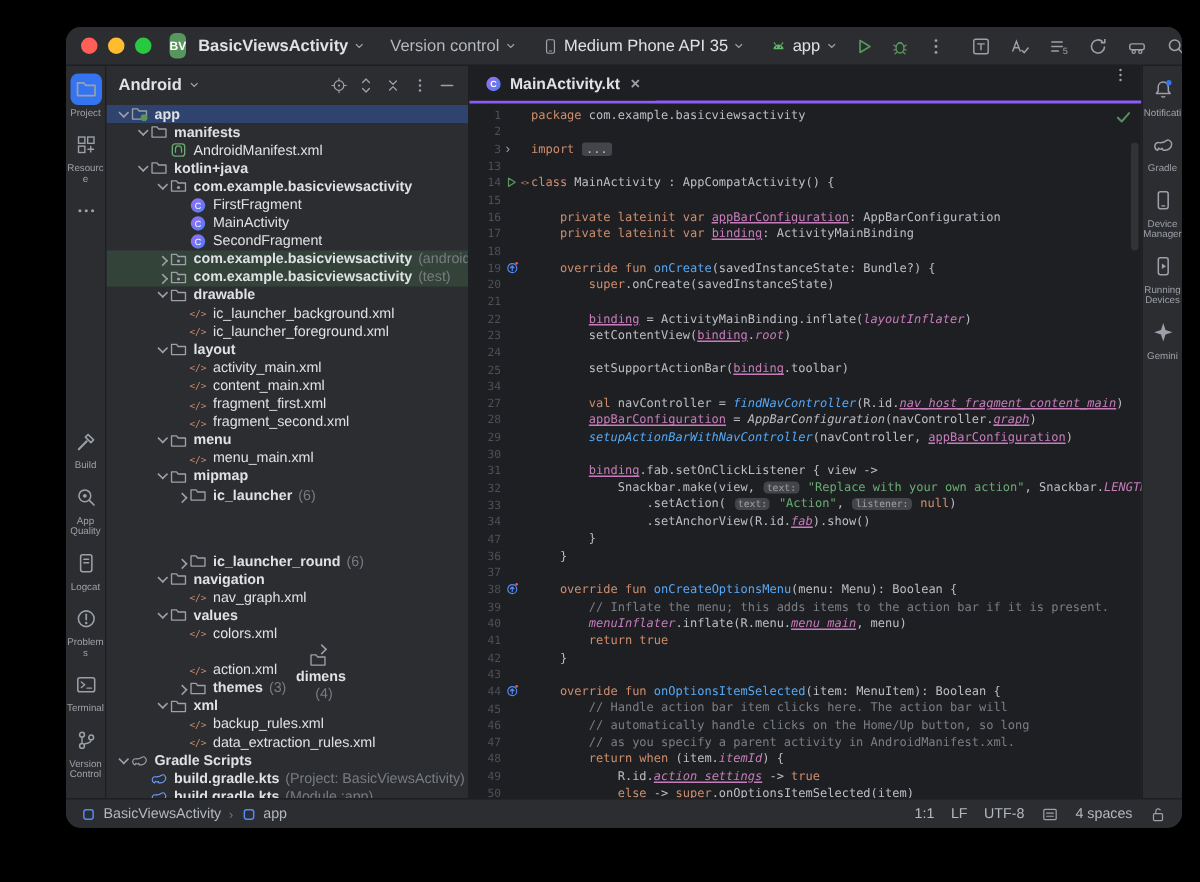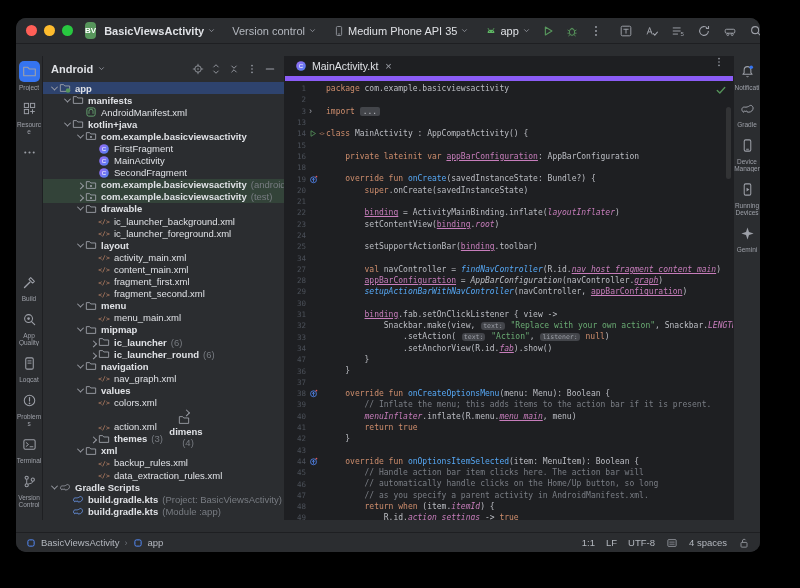--- a/index.html
+++ b/index.html
@@ -1,18 +1,18 @@
 <!DOCTYPE html>
 <html><head>
 <meta charset="utf-8">
 <style>
   html,body{margin:0;padding:0;background:#000;}
   *{box-sizing:border-box;}
   .canvas{position:relative;width:800px;height:588px;background:#000;font-family:"Liberation Sans",sans-serif;overflow:hidden;}
-  .window{position:absolute;left:16px;top:18px;width:744px;height:534px;background:#2b2d30;border-radius:10px;overflow:hidden;display:flex;flex-direction:column;gap:12px;}
+  .window{position:absolute;left:44px;top:18px;width:744px;height:534px;background:#2b2d30;border-radius:10px;overflow:hidden;display:flex;flex-direction:column;}
 
   
   .titlebar{height:26px;flex:none;display:flex;align-items:center;padding:0 10px;gap:8px;background:#2b2d30;border-bottom:1px solid #1e1f22;color:#dfe1e5;font-size:11px;}
   .traffic{display:flex;gap:7px;align-items:center;margin-right:4px;}
   .traffic span{width:11px;height:11px;border-radius:50%;display:block;}
   .badge{width:17px;height:17px;border-radius:4px;background:#57965c;color:#fff;font-size:8px;font-weight:bold;display:flex;align-items:center;justify-content:center;}
   .tb-item{display:flex;align-items:center;gap:3px;cursor:default;white-space:nowrap;}
   .tb-proj{font-weight:bold;}
   .tb-dim{color:#b4b8bf;}
   .sp{flex:1;}
@@ -49,21 +49,21 @@
   .tarrow{width:10px;flex:none;display:flex;align-items:center;justify-content:center;color:#9da0a8;}
   .tarrow .c{display:inline-block;width:5px;height:5px;border-right:1px solid #9da0a8;border-bottom:1px solid #9da0a8;}
   .tarrow .c.down{transform:rotate(45deg) translate(-1px,-1px);}
   .tarrow .c.right{transform:rotate(-45deg) translate(-1px,1px);}
   .ticon{width:12px;height:12px;flex:none;margin-right:4px;color:#9da0a8;}
   .tlabel.b{font-weight:bold;}
   .tsuffix{color:#787c82;margin-left:4px;}
 
   
   .editor{flex:1;min-width:0;background:#1e1f22;display:flex;flex-direction:column;}
-  .tabbar{height:25px;flex:none;display:flex;align-items:flex-start;border-bottom:5px solid #8b5cf6;padding-right:8px;}
+  .tabbar{height:25px;flex:none;display:flex;align-items:flex-start;border-bottom:2px solid #8b5cf6;padding-right:8px;font-weight:bold;}
   .tab{display:flex;align-items:center;gap:5px;padding:0 10px;height:100%;font-size:10.5px;color:#dfe1e5;background:#1e1f22;}
   .tab .ticon{margin-right:0;}
   .tab-close{color:#9da0a8;font-size:11px;margin-left:2px;}
   .code-area{flex:1;position:relative;overflow:hidden;padding-top:2px;}
   .cline{display:flex;align-items:center;height:11.3px;}
   .gnum{width:24px;flex:none;text-align:right;color:#4b5059;font-family:"DejaVu Sans Mono",monospace;font-size:7.5px;padding-right:3px;}
   .gico{width:17px;flex:none;display:flex;align-items:center;gap:1px;justify-content:flex-start;}
   .gico .gi{width:9px;height:9px;display:inline-block;line-height:0;}
   .gico .gi svg{width:100%;height:100%;}
   .foldmark{color:#9da0a8;font-size:9px;line-height:9px;}
@@ -503,21 +503,21 @@
             <div class="trow" style="padding-left: 45px;">
               <span class="tarrow">
                 <span class="c right"></span>
               </span>
               <span class="icn ticon"><svg viewBox="0 0 16 16">
                   <path d="M1.8 3.5h4.4l1.5 1.8h6.5v7.2H1.8z" fill="none" stroke="currentColor" stroke-width="1.2" stroke-linejoin="round"></path>
                 </svg></span>
               <span class="tlabel b">ic_launcher</span>
               <span class="tsuffix">(6)</span>
             </div>
-            <div class="trow" style="padding-left: 45px;">
+            <div class="trow" style="padding-left: 45px; margin-top: 32px;">
               <span class="tarrow">
                 <span class="c right"></span>
               </span>
               <span class="icn ticon"><svg viewBox="0 0 16 16">
                   <path d="M1.8 3.5h4.4l1.5 1.8h6.5v7.2H1.8z" fill="none" stroke="currentColor" stroke-width="1.2" stroke-linejoin="round"></path>
                 </svg></span>
               <span class="tlabel b">ic_launcher_round</span>
               <span class="tsuffix">(6)</span>
             </div>
             <div class="trow" style="padding-left: 32px;">
@@ -696,20 +696,25 @@
               <span class="gnum">15</span>
               <span class="gico"></span>
               <pre class="ctext"></pre>
             </div>
             <div class="cline">
               <span class="gnum">16</span>
               <span class="gico"></span>
               <pre class="ctext"><span class="tok-d">    </span><span class="tok-k">private lateinit var</span><span class="tok-d"> </span><span class="tok-fl">appBarConfiguration</span><span class="tok-d">: AppBarConfiguration</span></pre>
             </div>
             <div class="cline">
+              <span class="gnum">17</span>
+              <span class="gico"></span>
+              <pre class="ctext"><span class="tok-d">    </span><span class="tok-k">private lateinit var</span><span class="tok-d"> </span><span class="tok-fl">binding</span><span class="tok-d">: ActivityMainBinding</span></pre>
+            </div>
+            <div class="cline">
               <span class="gnum">18</span>
               <span class="gico"></span>
               <pre class="ctext"></pre>
             </div>
             <div class="cline">
               <span class="gnum">19</span>
               <span class="gico">
                 <span class="gi icn"><svg viewBox="0 0 16 16">
                     <circle cx="8" cy="8.5" r="5.3" fill="none" stroke="#548AF7" stroke-width="1.4"></circle>
                     <path d="M8 11.5V6M5.9 8L8 5.9 10.1 8" fill="none" stroke="#548AF7" stroke-width="1.4" stroke-linecap="round" stroke-linejoin="round"></path>

